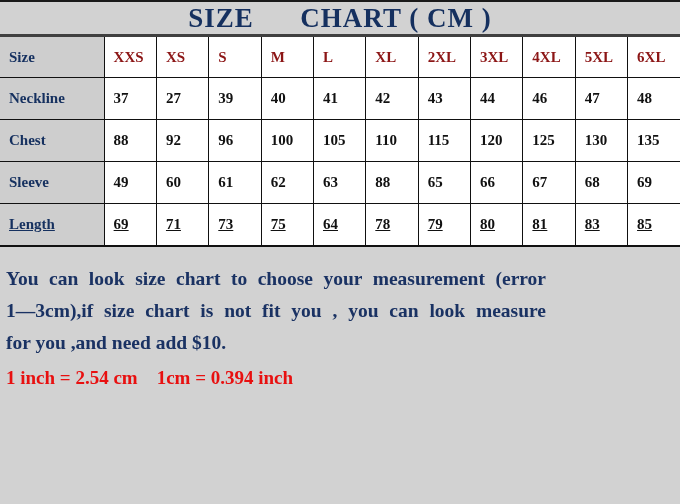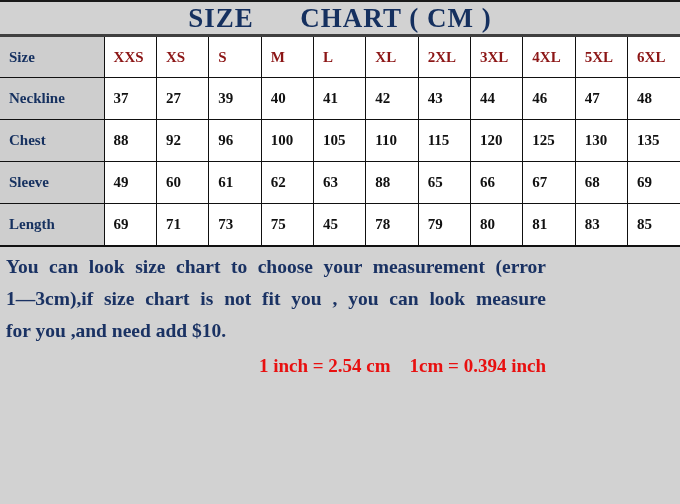--- a/index.html
+++ b/index.html
@@ -58,20 +58,21 @@
     font-weight: bold;
     background: #ffffff;
     color: #111;
     box-sizing: border-box;
     overflow: hidden;
     white-space: nowrap;
   }
   #size-table tr:last-child td,
   #size-table tr:last-child th {
     border-bottom: none;
+    text-decoration: underline;
   }
   #size-table td:last-child,
   #size-table th:last-child {
     border-right: none;
   }
   .row-label {
     background: #cecece !important;
     color: #15305f !important;
     font-size: 16.5px;
     font-weight: bold;
@@ -79,39 +80,39 @@
   }
   .size-head {
     color: #8c1616 !important;
     font-size: 16.5px;
     font-weight: bold;
   }
   .col-size { width: 52.3px; }
 
   
   #note-block {
-    padding: 4px 2px 0 6px;
+    padding: 16px 2px 0 6px;
     width: 548px;
     box-sizing: border-box;
   }
   .note-line {
     color: #1a3263;
     font-size: 19.5px;
     font-weight: bold;
     line-height: 32px;
     text-align: justify;
     text-align-last: justify;
     white-space: normal;
   }
   .note-line.last-line {
     text-align-last: left;
   }
   #conversion-line {
     margin-top: 9px;
-    text-align: right;
+    text-align: left;
     color: #e81010;
     font-size: 19px;
     font-weight: bold;
     white-space: pre;
     line-height: 1;
   }
 </style>
 </head>
 <body>
 
@@ -178,21 +179,21 @@
           <td class="col-size">67</td>
           <td class="col-size">68</td>
           <td class="col-size">69</td>
         </tr>
         <tr>
           <td class="row-label">Length</td>
           <td class="col-size">69</td>
           <td class="col-size">71</td>
           <td class="col-size">73</td>
           <td class="col-size">75</td>
-          <td class="col-size">45</td>
+          <td class="col-size">64</td>
           <td class="col-size">78</td>
           <td class="col-size">79</td>
           <td class="col-size">80</td>
           <td class="col-size">81</td>
           <td class="col-size">83</td>
           <td class="col-size">85</td>
         </tr>
       </tbody>
   </table>
 

